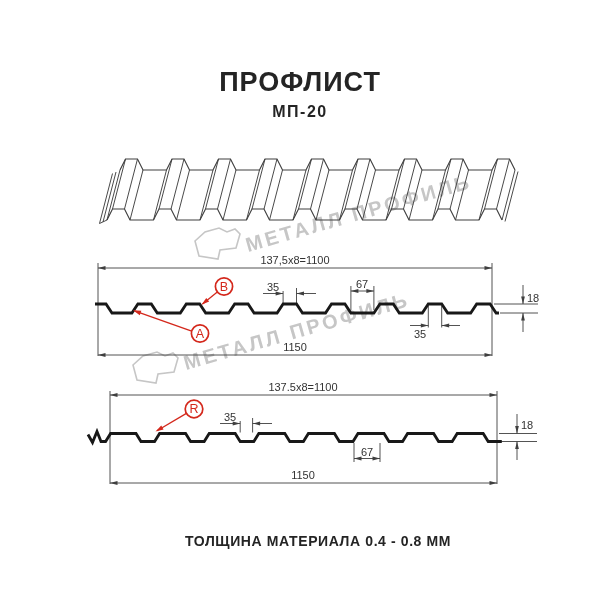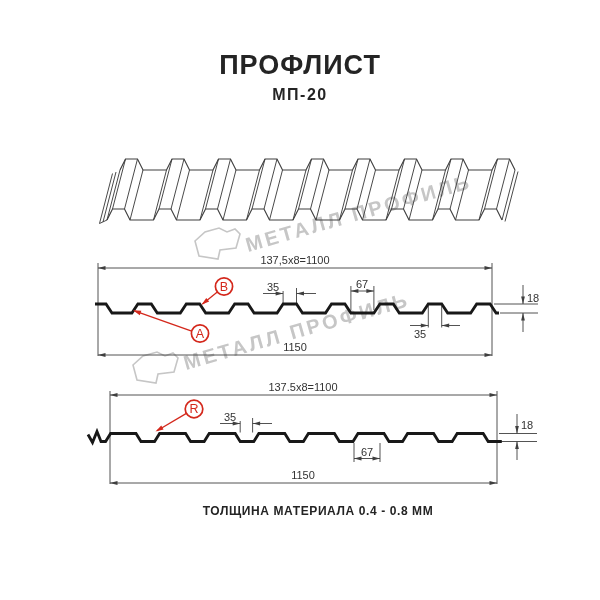--- a/index.html
+++ b/index.html
@@ -1,21 +1,21 @@
 <!DOCTYPE html>
 <html><head>
 <meta charset="utf-8">
 <style>
   html,body{margin:0;padding:0;background:#ffffff;}
   #stage{position:relative;width:600px;height:600px;background:#fff;overflow:hidden;
          font-family:"Liberation Sans",sans-serif;}
-  .htext{position:absolute;left:0;right:0;text-align:center;color:#242424;}
+  .htext{position:absolute;left:0;right:0;text-align:center;color:#242424;margin-top:17px;}
   #title{top:50px;font-size:27px;font-weight:bold;letter-spacing:1px;}
   #subtitle{top:86px;font-size:16px;font-weight:600;letter-spacing:1.5px;}
-  #footer{top:504px;font-size:12px;font-weight:600;letter-spacing:0.6px;padding-left:36px;}
+  #footer{top:516px;font-size:14px;font-weight:600;letter-spacing:0.6px;padding-left:36px;}
   svg{position:absolute;left:0;top:0;}
   text.dim{font-family:"Liberation Sans",sans-serif;font-size:11px;fill:#333;}
   text.marker{font-family:"Liberation Sans",sans-serif;font-size:12.5px;}
   text.wm{font-family:"Liberation Sans",sans-serif;font-size:20px;font-weight:bold;
           letter-spacing:3px;}
 </style>
 </head>
 <body>
 
 <div id="stage">

